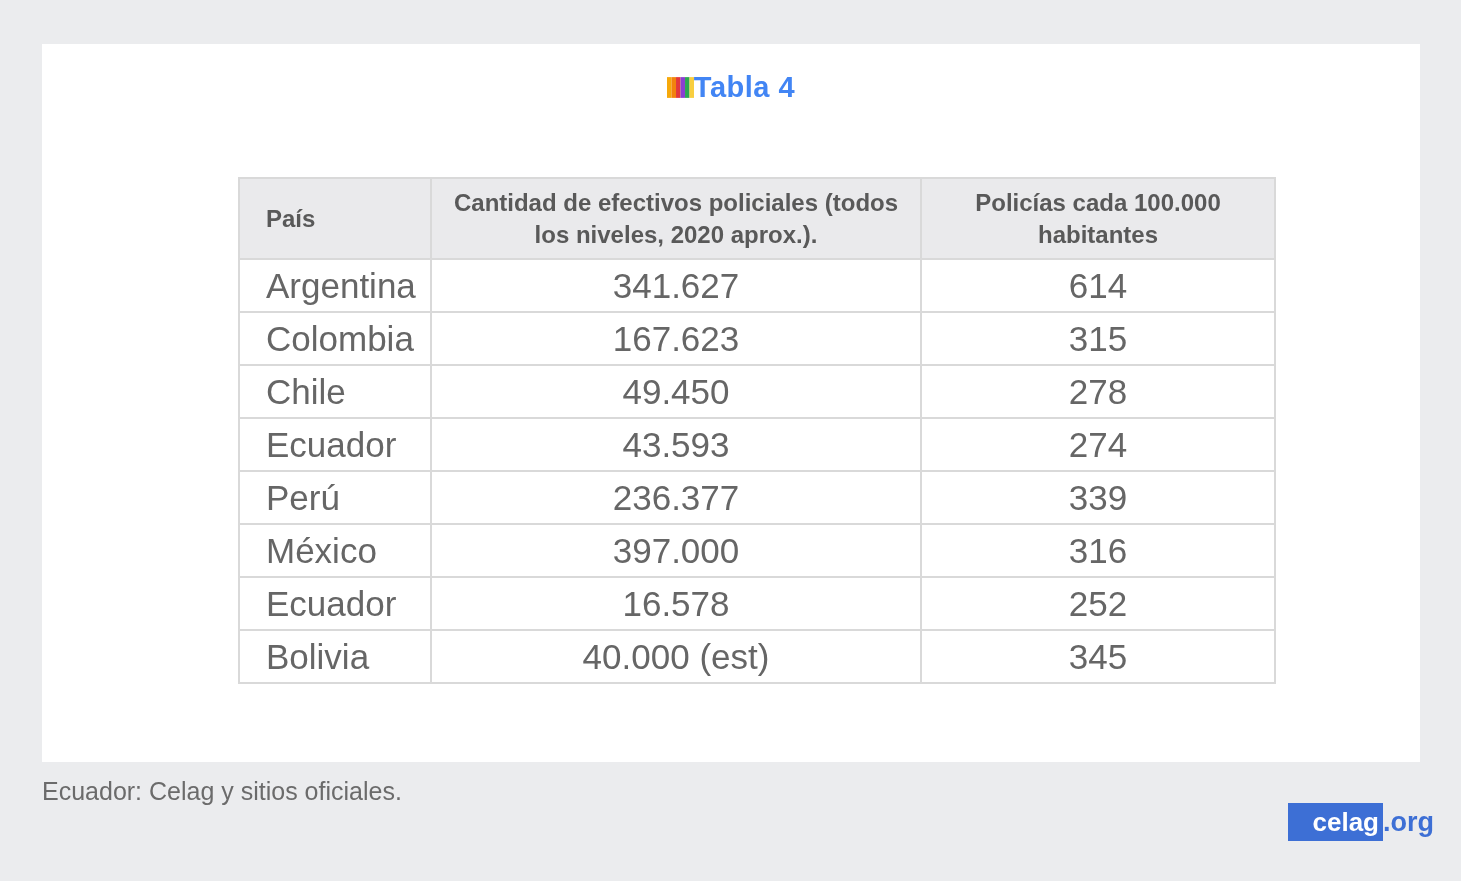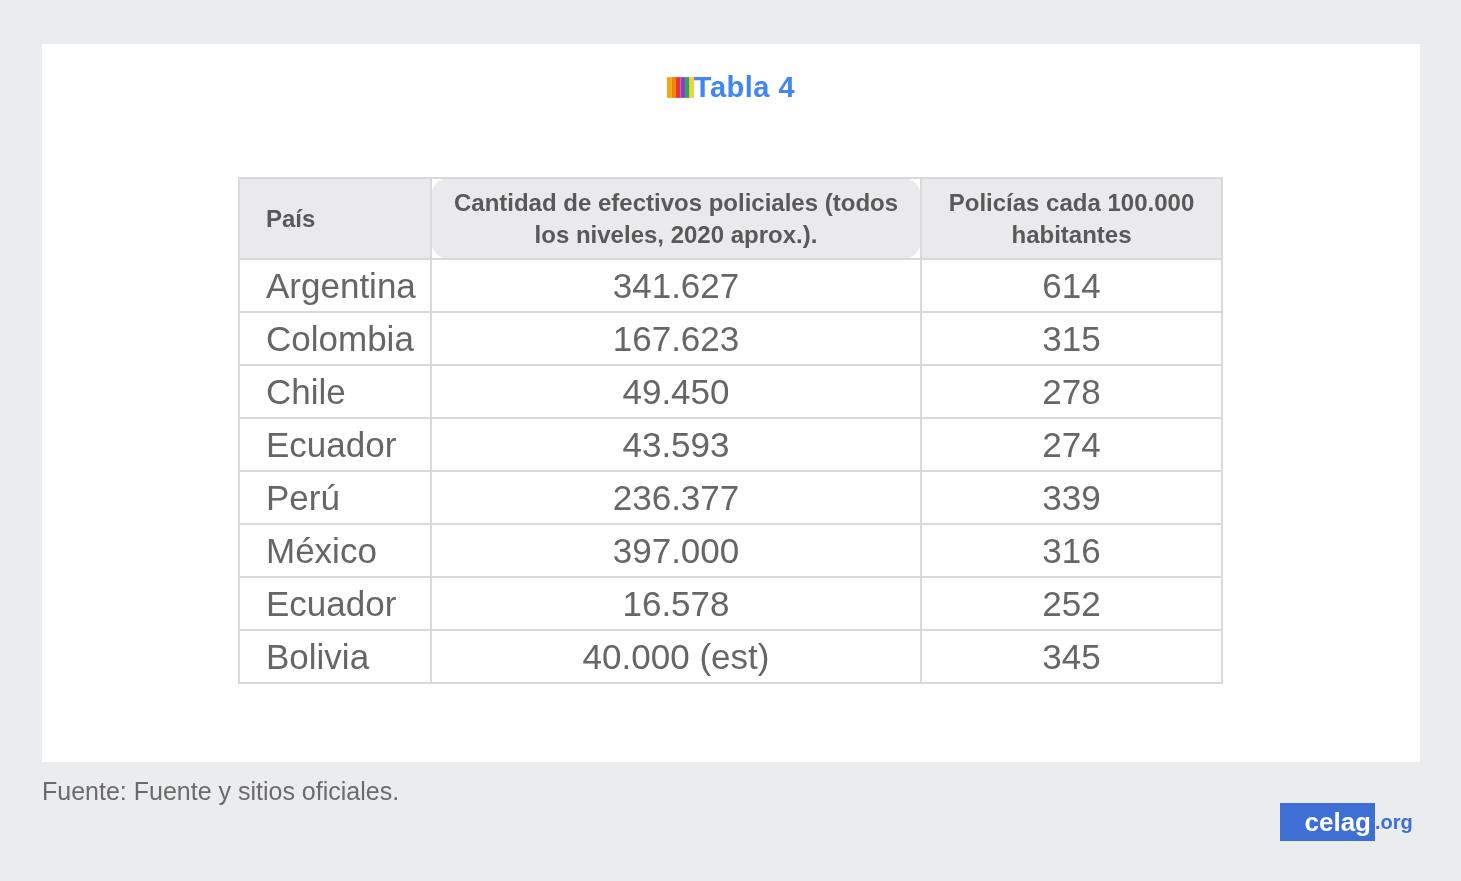--- a/index.html
+++ b/index.html
@@ -47,22 +47,22 @@
     font-weight: bold;
     font-size: 24px;
     line-height: 1.3;
     height: 81px;
     text-align: center;
     vertical-align: middle;
     padding: 6px 10px;
   }
   .data-table th.col-pais { text-align: left; padding-left: 26px; }
   .col-pais  { width: 192px; }
-  .col-cant  { width: 490px; border-radius: 18px; }
-  .col-por   { width: 301px; }
+  .col-cant  { width: 490px; }
+  .col-por   { width: 354px; }
   .data-table td {
     height: 53px;
     font-size: 35px;
     color: #666666;
     text-align: center;
     vertical-align: middle;
     background: #FFFFFF;
     padding: 2px 8px;
   }
   .data-table td.cell-pais { text-align: left; padding-left: 26px; }
@@ -81,24 +81,25 @@
   .brand-box {
     background: #3D6FD5;
     color: #FFFFFF;
     width: 95px; height: 38px;
     display: flex;
     align-items: center;
     justify-content: flex-end;
     padding-right: 4px;
     font-size: 26px;
     font-weight: bold;
+    margin-left: 8px;
   }
   .brand-suffix {
     color: #3D6FD5;
-    font-size: 20px;
+    font-size: 27px;
     font-weight: bold;
     line-height: 38px;
   }
 </style>
 </head>
 <body>
 
 <div class="card">
 
   <div class="title-row">
@@ -162,18 +163,18 @@
       <tr>
         <td class="cell-pais">Bolivia</td>
         <td>40.000 (est)</td>
         <td>345</td>
       </tr>
     </tbody>
   </table>
 
 </div>
 
-<div class="source-note">Fuente: Fuente y sitios oficiales.</div>
+<div class="source-note">Ecuador: Celag y sitios oficiales.</div>
 
 <div class="brand">
   <span class="brand-box">celag</span>
   <span class="brand-suffix">.org</span>
 </div>
 
 </body></html>

